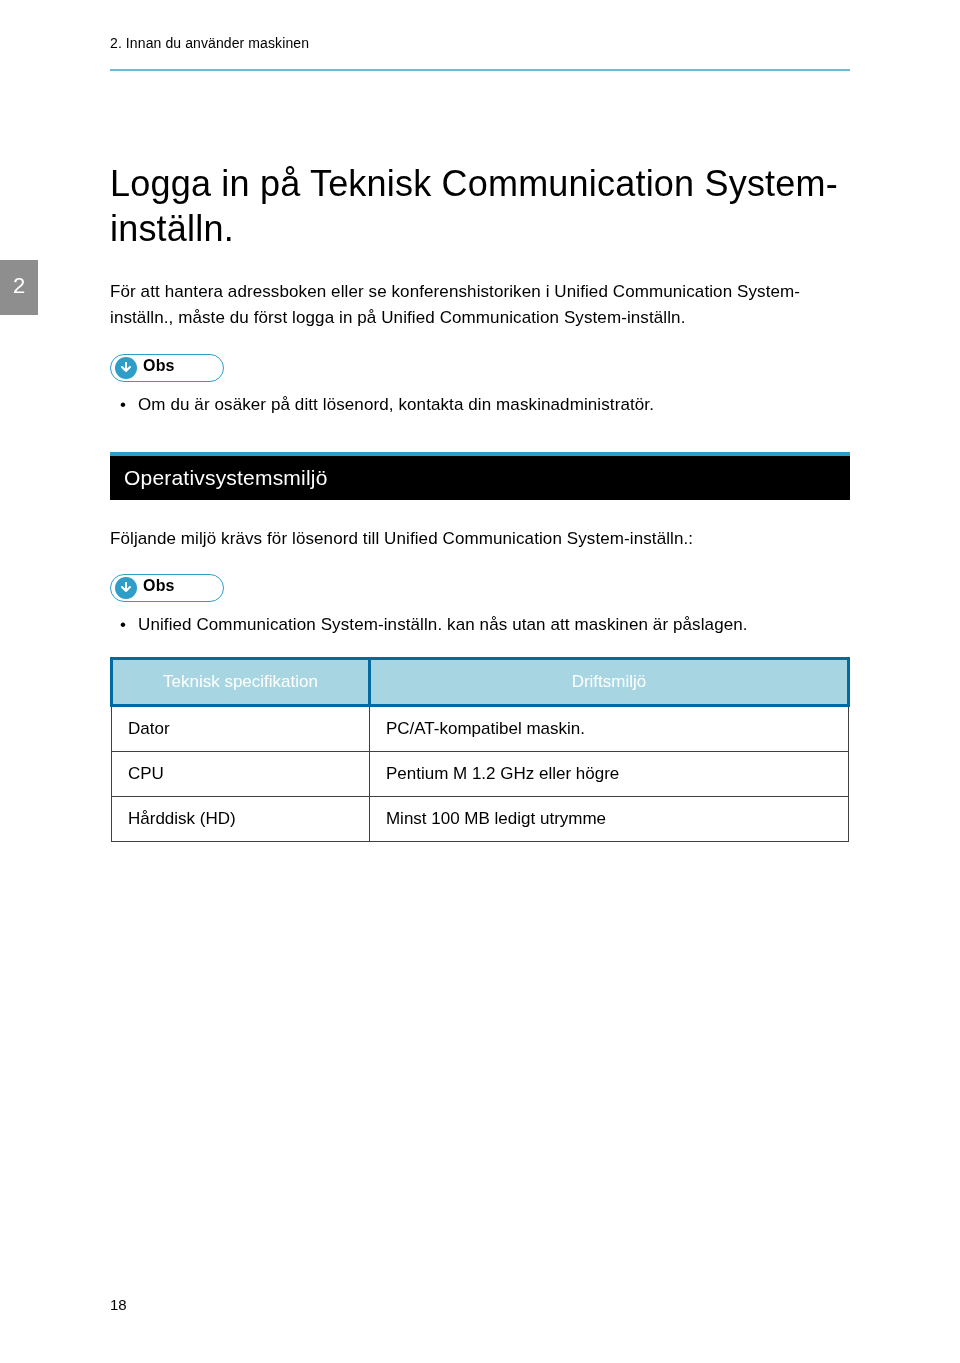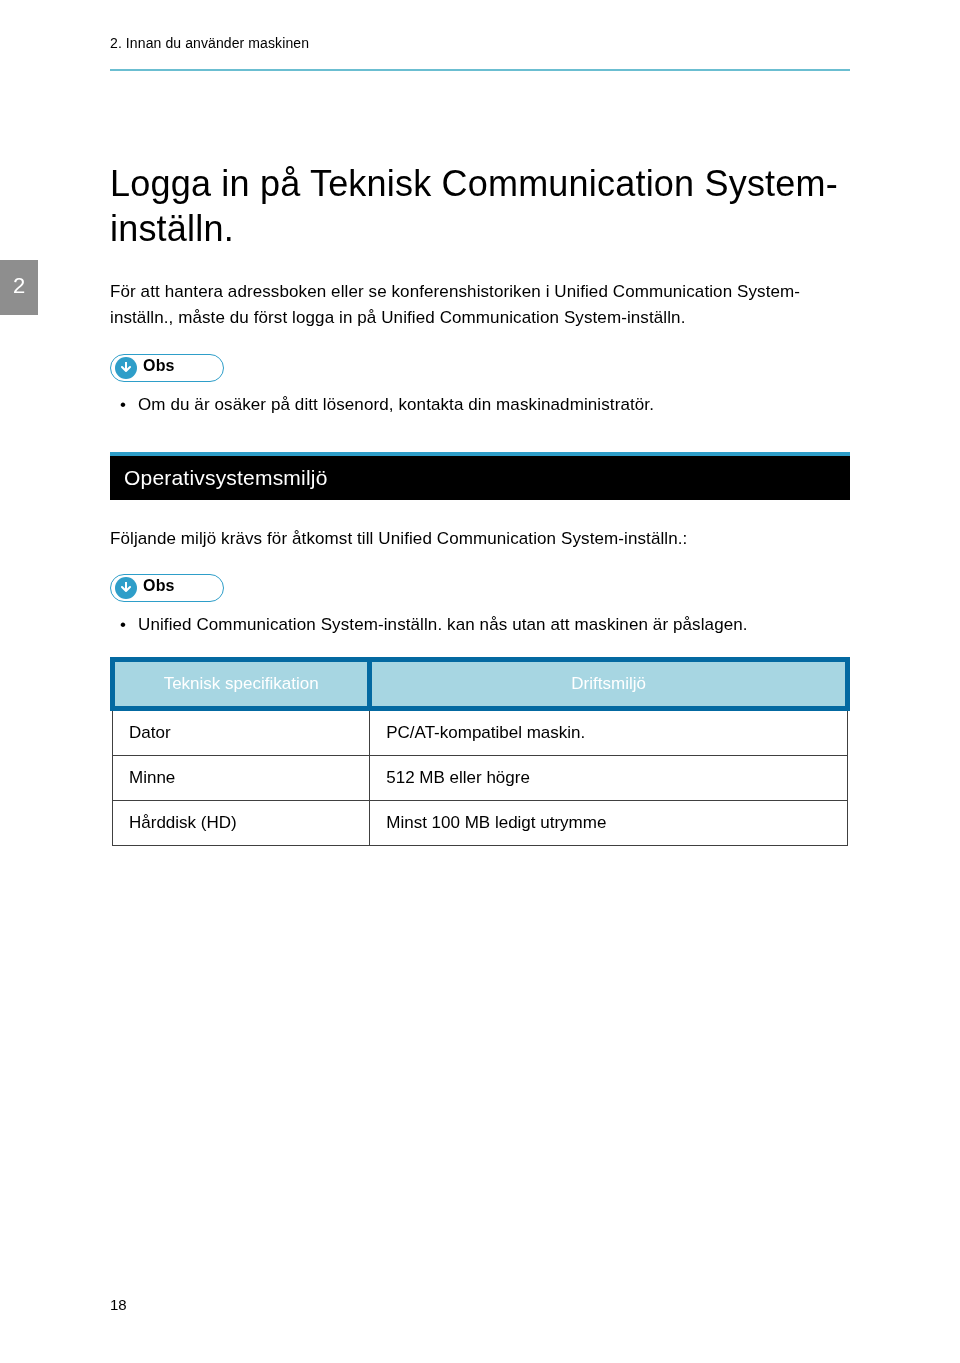--- a/index.html
+++ b/index.html
@@ -118,21 +118,21 @@
       border-collapse: collapse;
       margin-top: 6px;
     }
     .spec-table th {
       background: #a7d6e2;
       color: #fff;
       font-weight: 300;
       font-size: 17px;
       text-align: center;
       padding: 12px 16px;
-      border: 5px solid #0369a1;
+      border: 3px solid #0369a1;
     }
     .spec-table td {
       font-size: 17px;
       font-weight: 300;
       padding: 12px 16px;
       border: 1px solid #404040;
     }
     .spec-table td:first-child {
       width: 35%;
     }
@@ -168,21 +168,21 @@
     <span class="obs-text">Obs</span>
   </div>
   <ul class="bullet-list">
     <li>Om du är osäker på ditt lösenord, kontakta din maskinadministratör.</li>
   </ul>
 
   <div class="section-heading-wrap">
     <div class="section-heading">Operativsystemsmiljö</div>
   </div>
 
-  <p class="body-text">Följande miljö krävs för åtkomst till Unified Communication System-inställn.:</p>
+  <p class="body-text">Följande miljö krävs för lösenord till Unified Communication System-inställn.:</p>
 
   <div class="obs-pill">
     <span class="obs-circle">
       <svg width="12" height="12" viewBox="0 0 12 12">
           <path d="M6 0 L6 9 M2 5 L6 9 L10 5" stroke="#fff" stroke-width="2" fill="none" stroke-linecap="round" stroke-linejoin="round"></path>
         </svg>
     </span>
     <span class="obs-text">Obs</span>
   </div>
   <ul class="bullet-list" style="margin-bottom:18px;">
@@ -195,22 +195,22 @@
         <th>Teknisk specifikation</th>
         <th>Driftsmiljö</th>
       </tr>
     </thead>
     <tbody>
       <tr>
         <td>Dator</td>
         <td>PC/AT-kompatibel maskin.</td>
       </tr>
       <tr>
-        <td>Minne</td>
-        <td>512 MB eller högre</td>
+        <td>CPU</td>
+        <td>Pentium M 1.2 GHz eller högre</td>
       </tr>
       <tr>
         <td>Hårddisk (HD)</td>
         <td>Minst 100 MB ledigt utrymme</td>
       </tr>
     </tbody>
   </table>
 </div>
 
 <div class="page-number">18</div>

